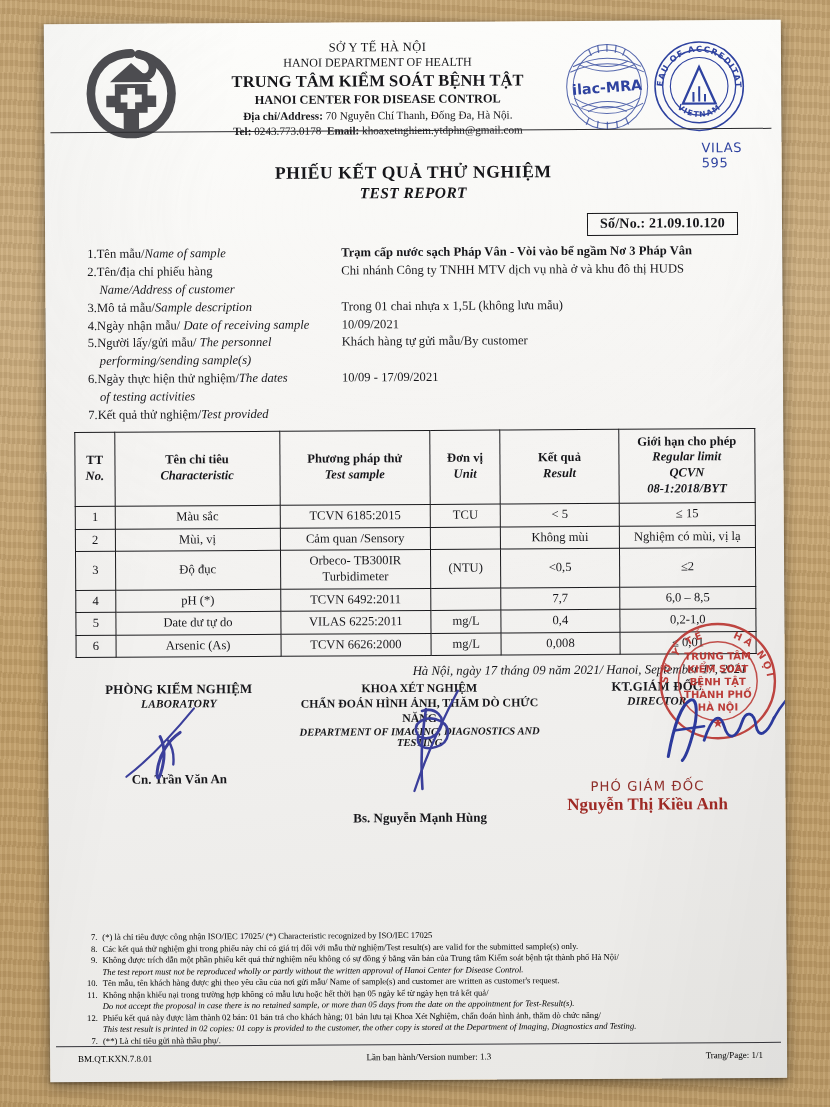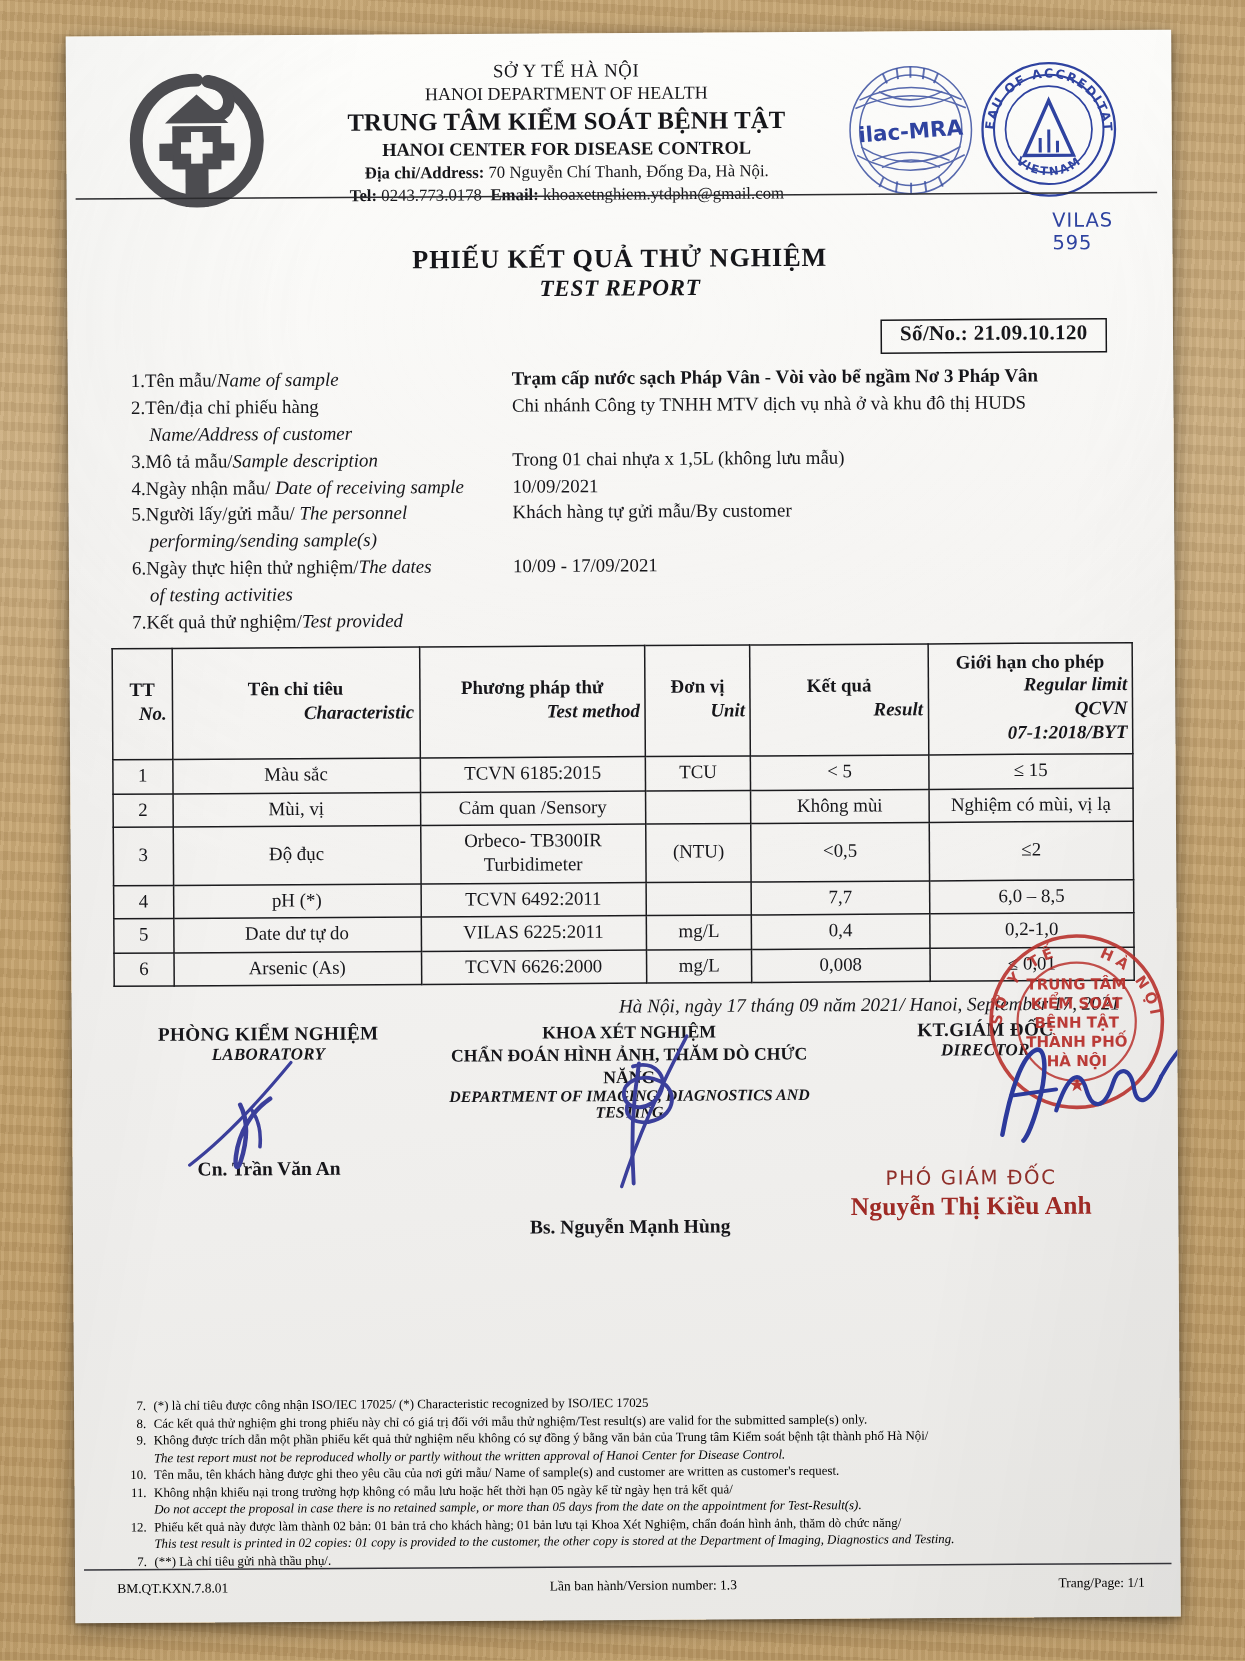--- a/index.html
+++ b/index.html
@@ -123,21 +123,21 @@
     border-collapse: collapse;
     font-size: 12.6px;
   }
   table.results th, table.results td {
     border: 1.15px solid #1b1b1e;
     text-align: center;
     padding: 3px 3px;
     line-height: 1.24;
   }
   table.results th { font-weight: bold; padding: 5px 3px 6px 3px; }
-  table.results th .en { font-style: italic; text-align: right; }
+  table.results th .en { font-style: italic; }
   .c-no    { width: 36px; }
   .c-char  { width: 178px; }
   .c-meth  { width: 162px; }
   .c-unit  { width: 70px; }
   .c-res   { width: 130px; }
   .c-lim   { width: 145px; }
   td.char-cell { text-align: left; padding-left: 9px; }
   .rowtall td { padding-top: 4px; padding-bottom: 4px; }
 
   
@@ -384,35 +384,35 @@
           <th class="c-no">
             <div>TT</div>
             <div class="en">No.</div>
           </th>
           <th class="c-char">
             <div>Tên chỉ tiêu</div>
             <div class="en">Characteristic</div>
           </th>
           <th class="c-meth">
             <div>Phương pháp thử</div>
-            <div class="en">Test method</div>
+            <div class="en">Test sample</div>
           </th>
           <th class="c-unit">
             <div>Đơn vị</div>
             <div class="en">Unit</div>
           </th>
           <th class="c-res">
             <div>Kết quả</div>
             <div class="en">Result</div>
           </th>
           <th class="c-lim">
             <div>Giới hạn cho phép</div>
             <div class="en">Regular limit</div>
             <div class="en">QCVN</div>
-            <div class="en">07-1:2018/BYT</div>
+            <div class="en">08-1:2018/BYT</div>
           </th>
         </tr>
       </thead>
       <tbody>
         <tr>
           <td>1</td>
           <td class="char-cell">Màu sắc</td>
           <td>TCVN 6185:2015</td>
           <td>TCU</td>
           <td>&lt; 5</td>

